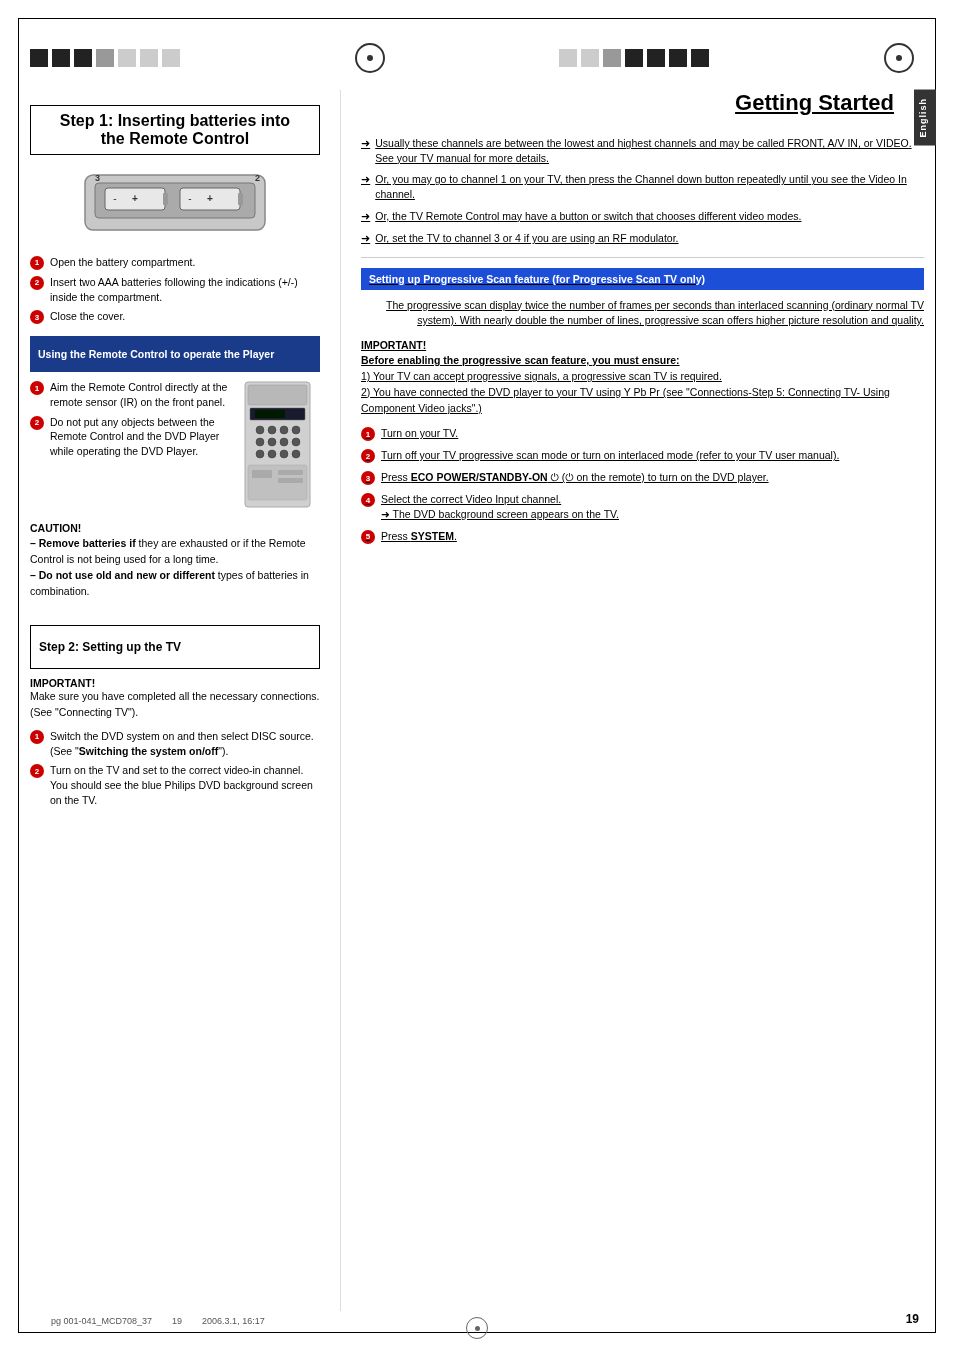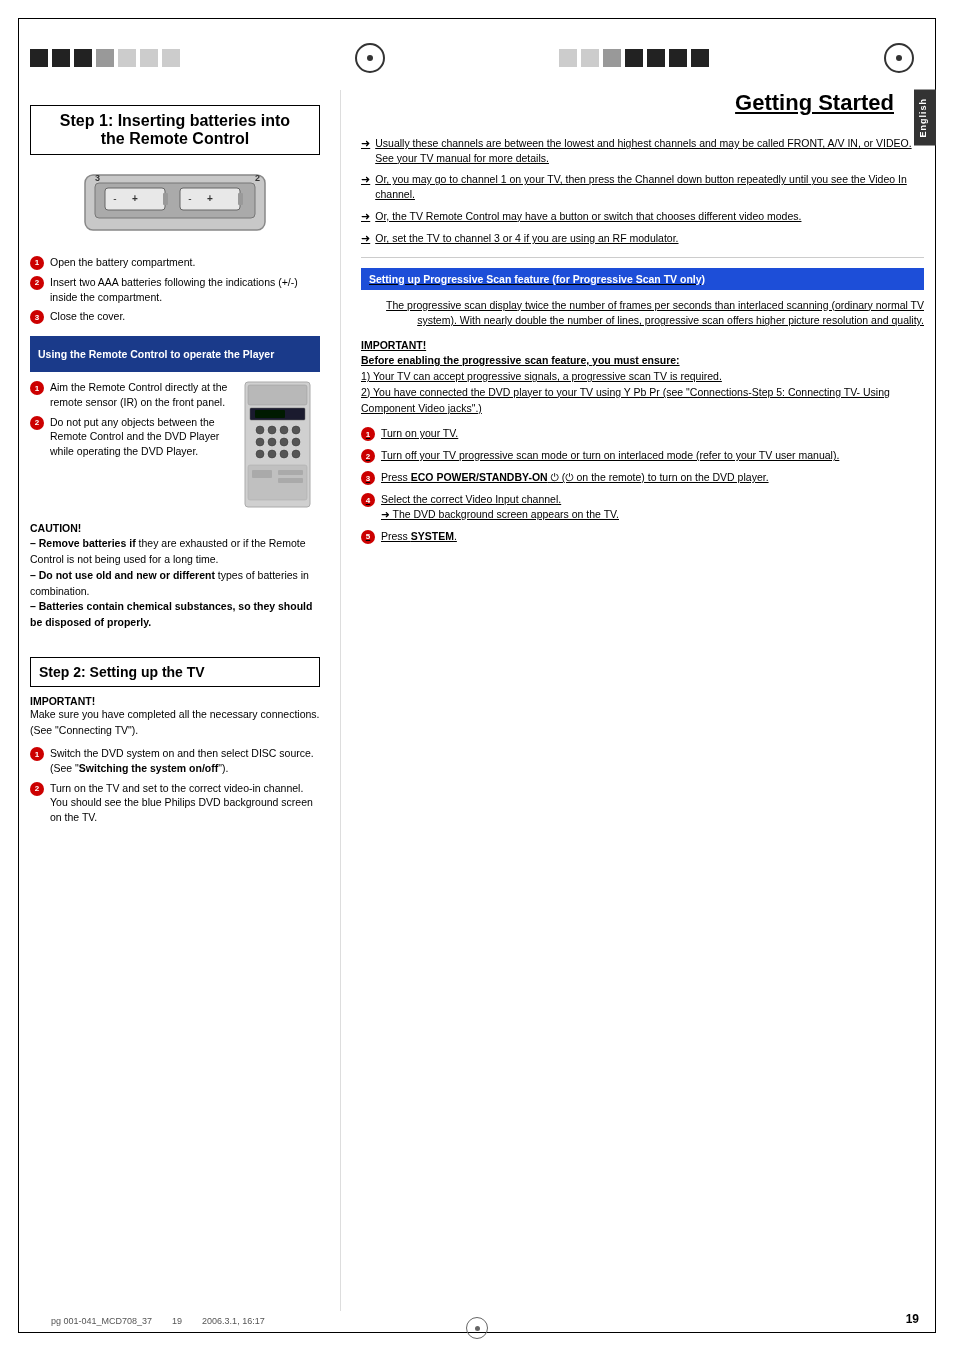--- a/index.html
+++ b/index.html
@@ -219,23 +219,23 @@
       font-size: 10.5px;
       line-height: 1.5;
     }
     .caution-text strong {
       font-weight: bold;
     }
 
     
     .step2-header {
       border: 1px solid #000;
-      padding: 6px 8px;
-      font-weight: bold;
-      font-size: 14px;
+      padding: 14px 8px;
+      font-weight: bold;
+      font-size: 12px;
       margin-bottom: 8px;
       margin-top: 26px;
     }
     .important-box {
       margin-bottom: 8px;
     }
     .important-title {
       font-weight: bold;
       font-size: 10.5px;
     }
@@ -502,21 +502,20 @@
       </div>
     </div>
 
     <div class="caution-section">
       <div class="caution-title">CAUTION!</div>
       <div class="caution-text">
         <strong><span>– Remove batteries if</span></strong>
         <span>they are exhausted or if the Remote Control is not being used for a long time.</span><br>
         <strong><span>– Do not use old and new or different</span></strong>
         <span>types of batteries in combination.</span><br>
-        <strong><span>– Batteries contain chemical substances, so they should be disposed of properly.</span></strong>
       </div>
     </div>
 
     <div class="step2-header">
       <span>Step 2:   Setting up the TV</span>
     </div>
 
     <div class="important-box">
       <div class="important-title">IMPORTANT!</div>
       <div class="important-text">

